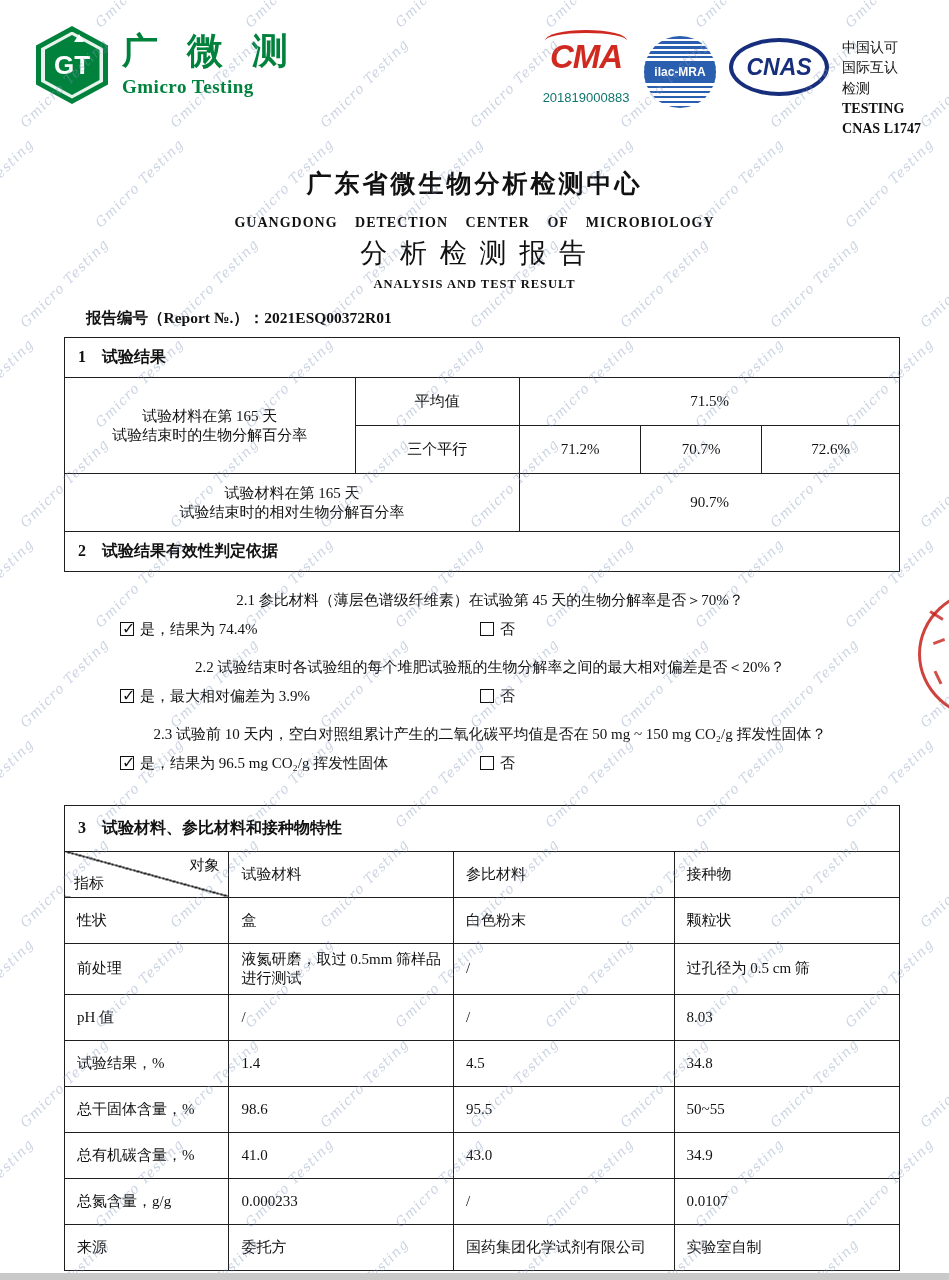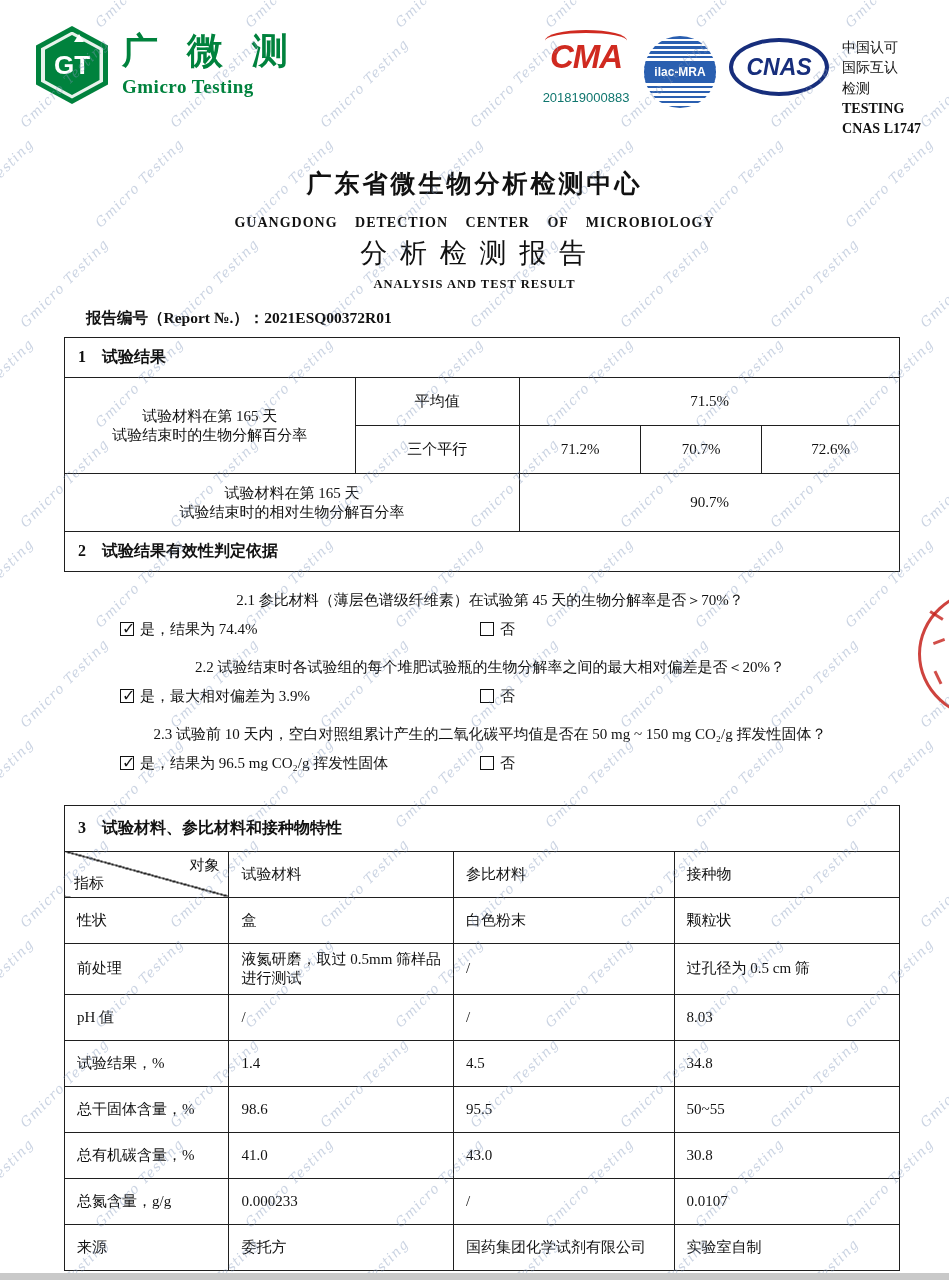--- a/index.html
+++ b/index.html
@@ -389,21 +389,21 @@
           <tr>
             <td>总干固体含量，%</td>
             <td>98.6</td>
             <td>95.5</td>
             <td>50~55</td>
           </tr>
           <tr>
             <td>总有机碳含量，%</td>
             <td>41.0</td>
             <td>43.0</td>
-            <td>30.8</td>
+            <td>34.9</td>
           </tr>
           <tr>
             <td>总氮含量，g/g</td>
             <td>0.000233</td>
             <td>/</td>
             <td>0.0107</td>
           </tr>
           <tr>
             <td>来源</td>
             <td>委托方</td>

